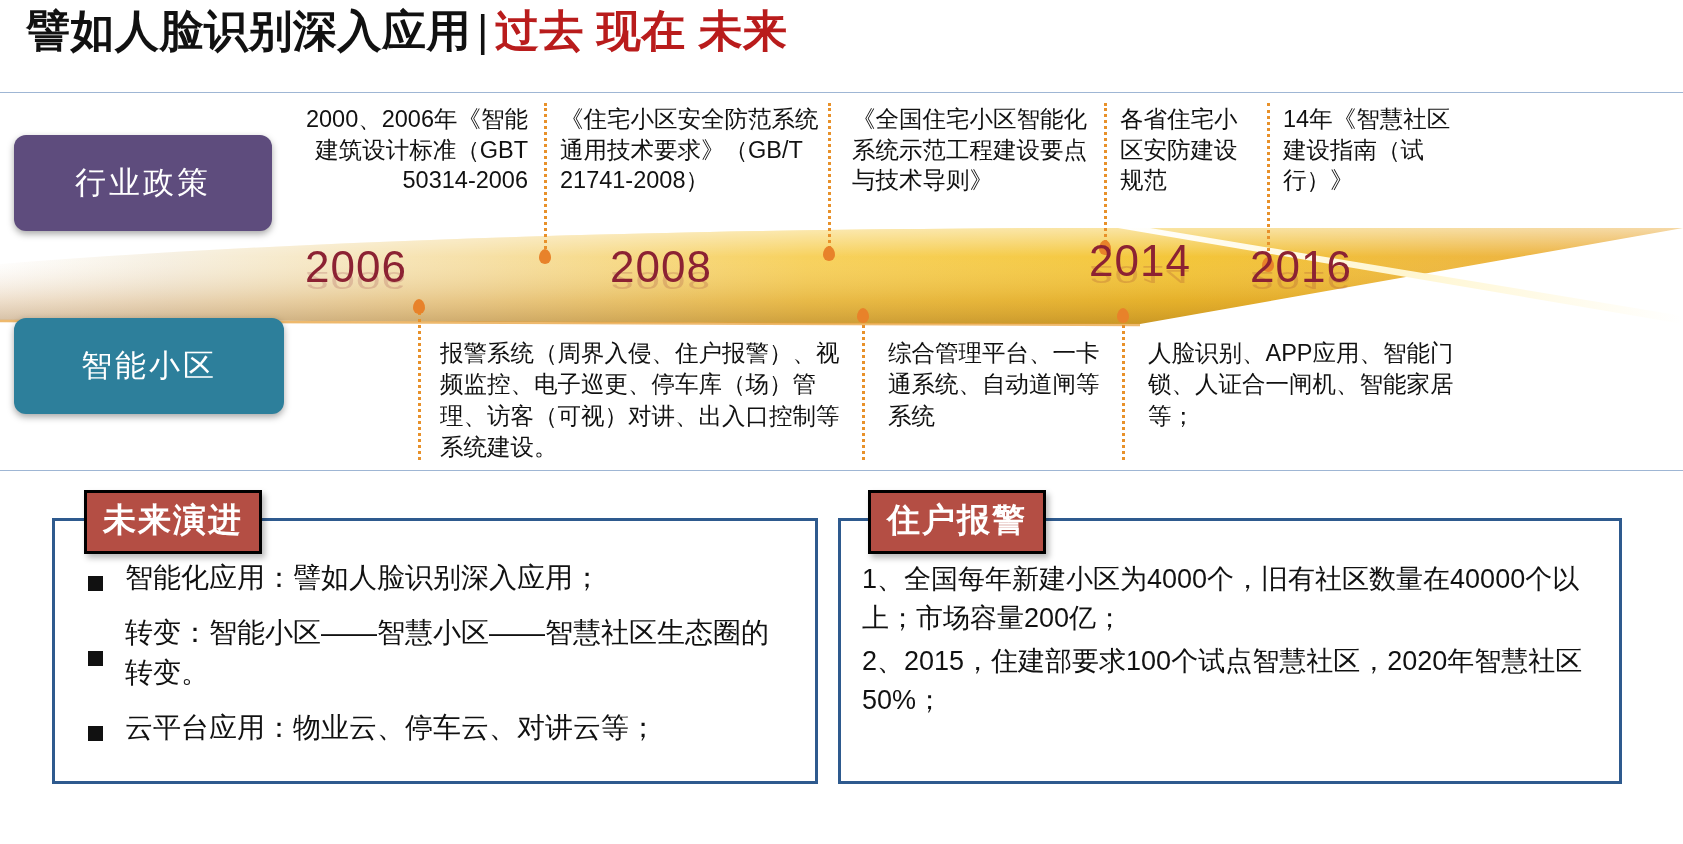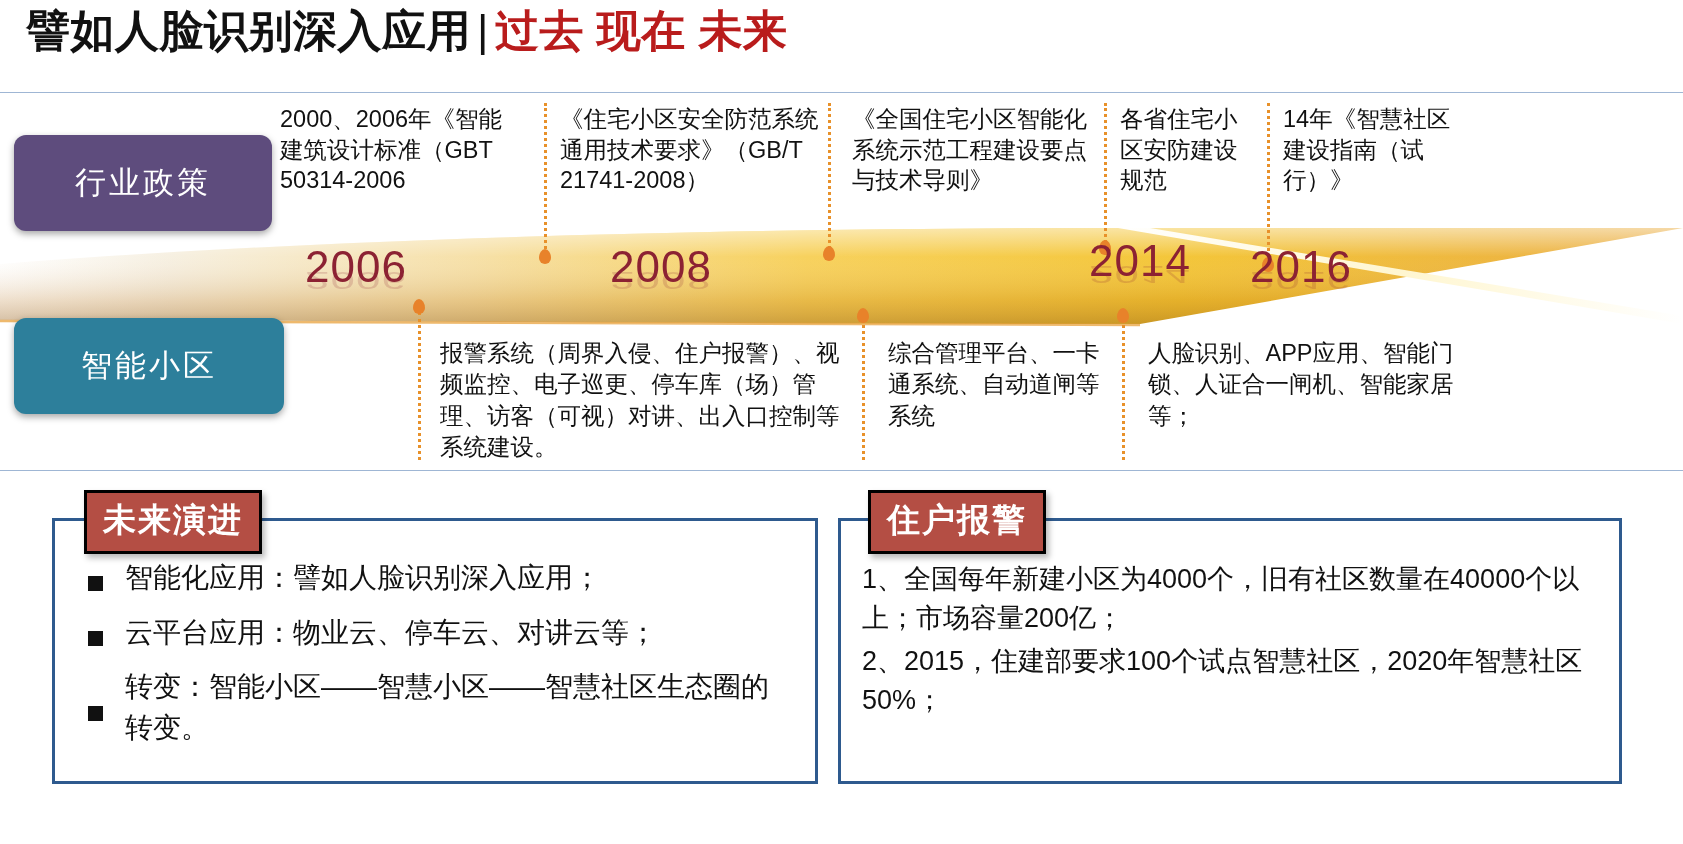--- a/index.html
+++ b/index.html
@@ -32,21 +32,21 @@
     justify-content:center;color:#ffffff;font-size:31px;letter-spacing:3px;
     box-shadow:0 3px 7px rgba(0,0,0,.35);
   }
   .pill.policy{left:14px;top:135px;width:258px;height:96px;background:#5E4C7D;}
   .pill.security{left:14px;top:318px;width:270px;height:96px;background:#2D7F9B;}
 
   
   .policy-col{
     position:absolute;top:104px;font-size:23.5px;line-height:1.30;color:#111;
   }
-  .p0{left:280px;width:240px;text-align:left;}
+  .p0{left:288px;width:240px;text-align:right;}
   .p1{left:560px;width:260px;}
   .p2{left:852px;width:240px;}
   .p3{left:1120px;width:140px;}
   .p4{left:1283px;width:170px;}
 
   
   .sec-col{position:absolute;top:338px;font-size:23.5px;line-height:1.34;color:#111;}
   .s0{left:440px;width:400px;}
   .s1{left:888px;width:215px;}
   .s2{left:1148px;width:330px;}
@@ -202,24 +202,24 @@
 <div class="badge b1">未来演进</div>
 <div class="badge b2">住户报警</div>
 
 <div class="bullets">
   <div class="bul">
     <span class="sq"></span>
     <span class="tx">智能化应用：譬如人脸识别深入应用；</span>
   </div>
   <div class="bul">
     <span class="sq"></span>
-    <span class="tx">云平台应用：物业云、停车云、对讲云等；</span>
+    <span class="tx">转变：智能小区——智慧小区——智慧社区生态圈的转变。</span>
   </div>
   <div class="bul">
     <span class="sq"></span>
-    <span class="tx">转变：智能小区——智慧小区——智慧社区生态圈的转变。</span>
+    <span class="tx">云平台应用：物业云、停车云、对讲云等；</span>
   </div>
 </div>
 
 <div class="paras">
   <p>1、全国每年新建小区为4000个，旧有社区数量在40000个以上；市场容量200亿；</p>
   <p>2、2015，住建部要求100个试点智慧社区，2020年智慧社区50%；</p>
 </div>
 
 </body></html>

